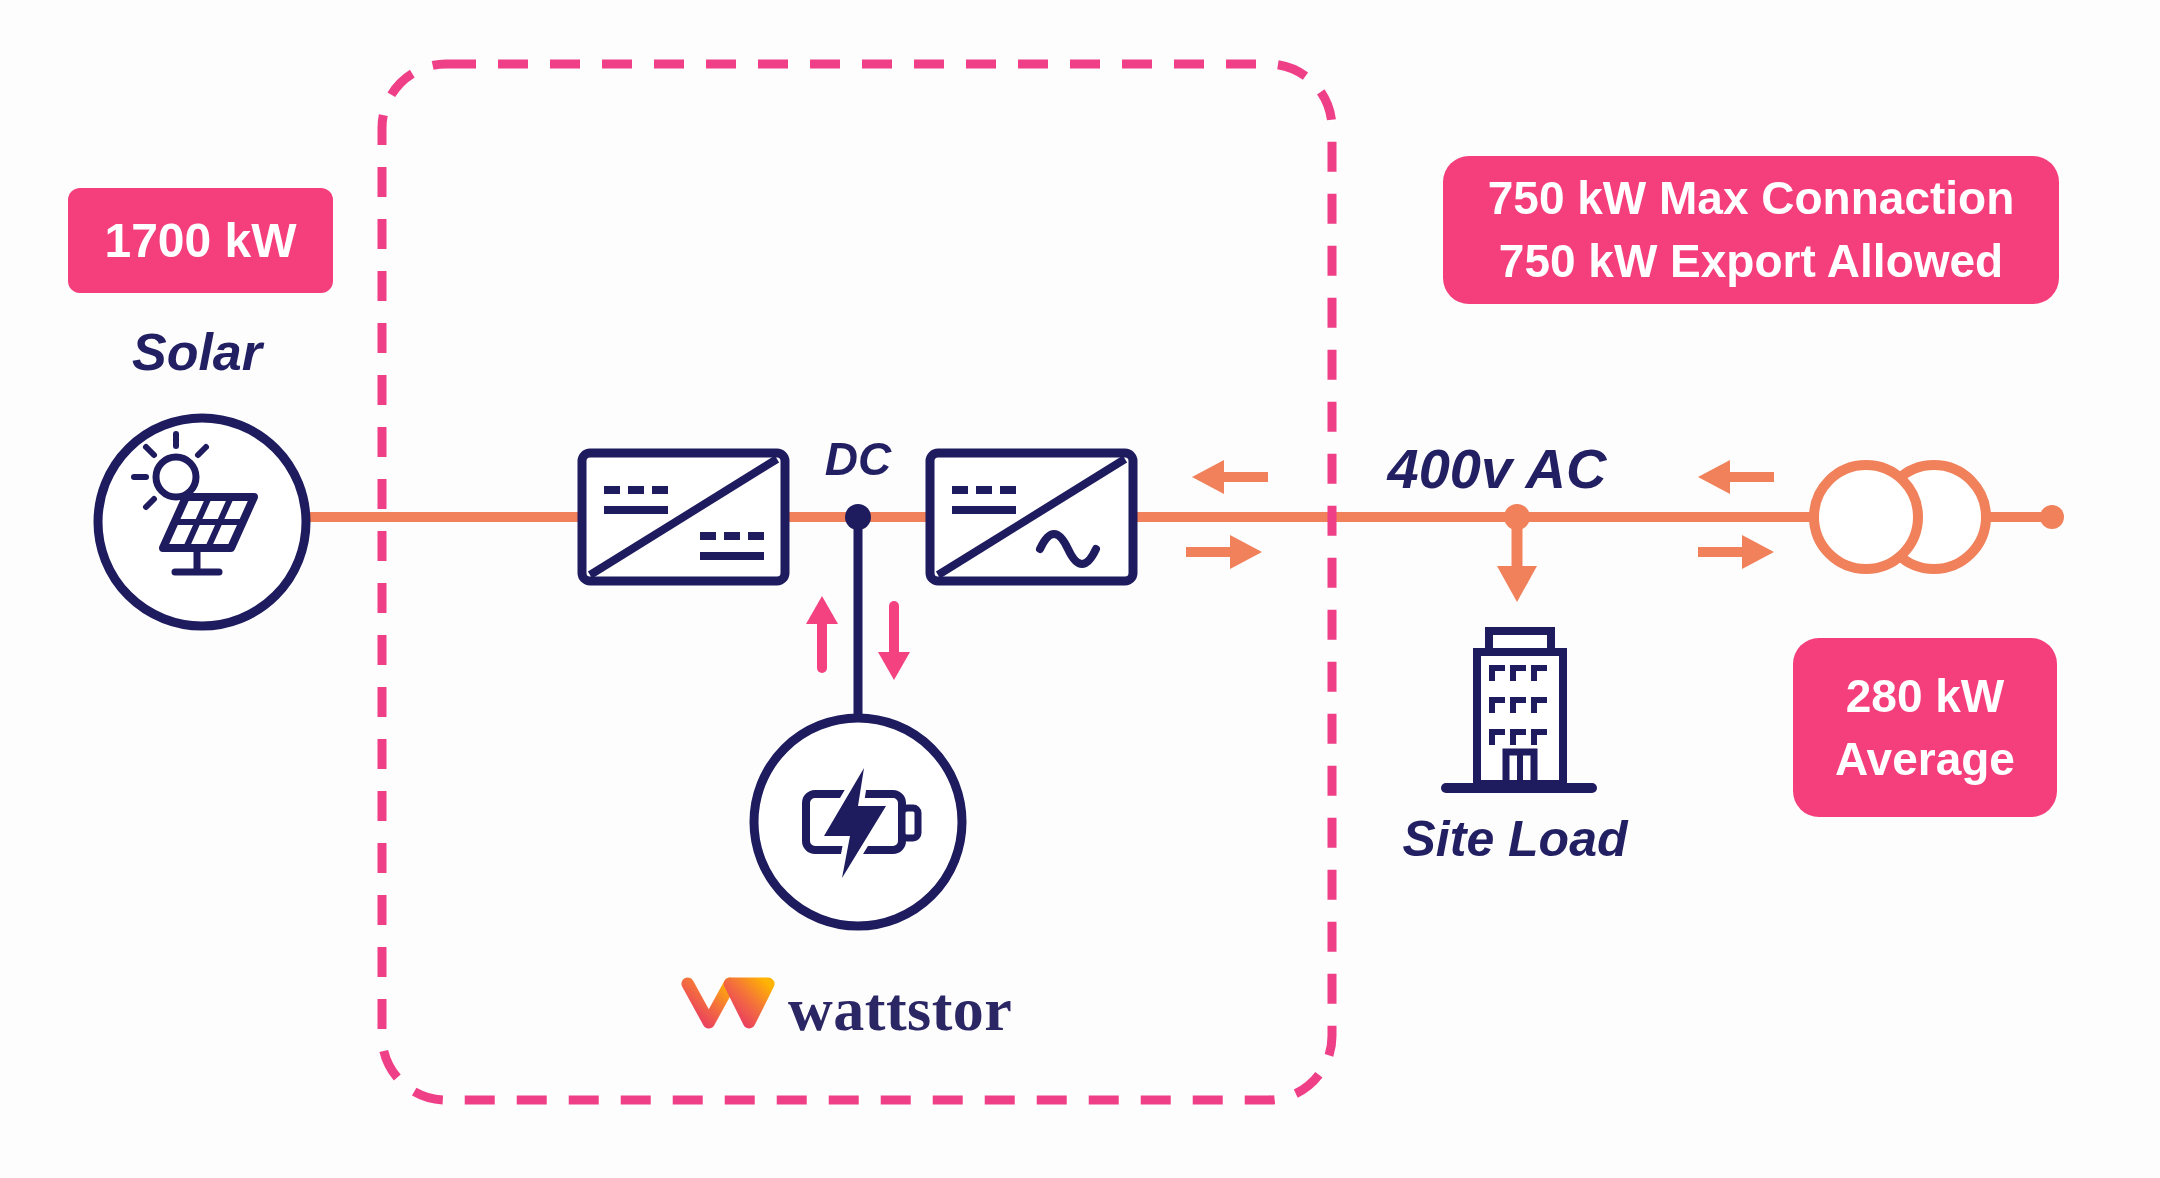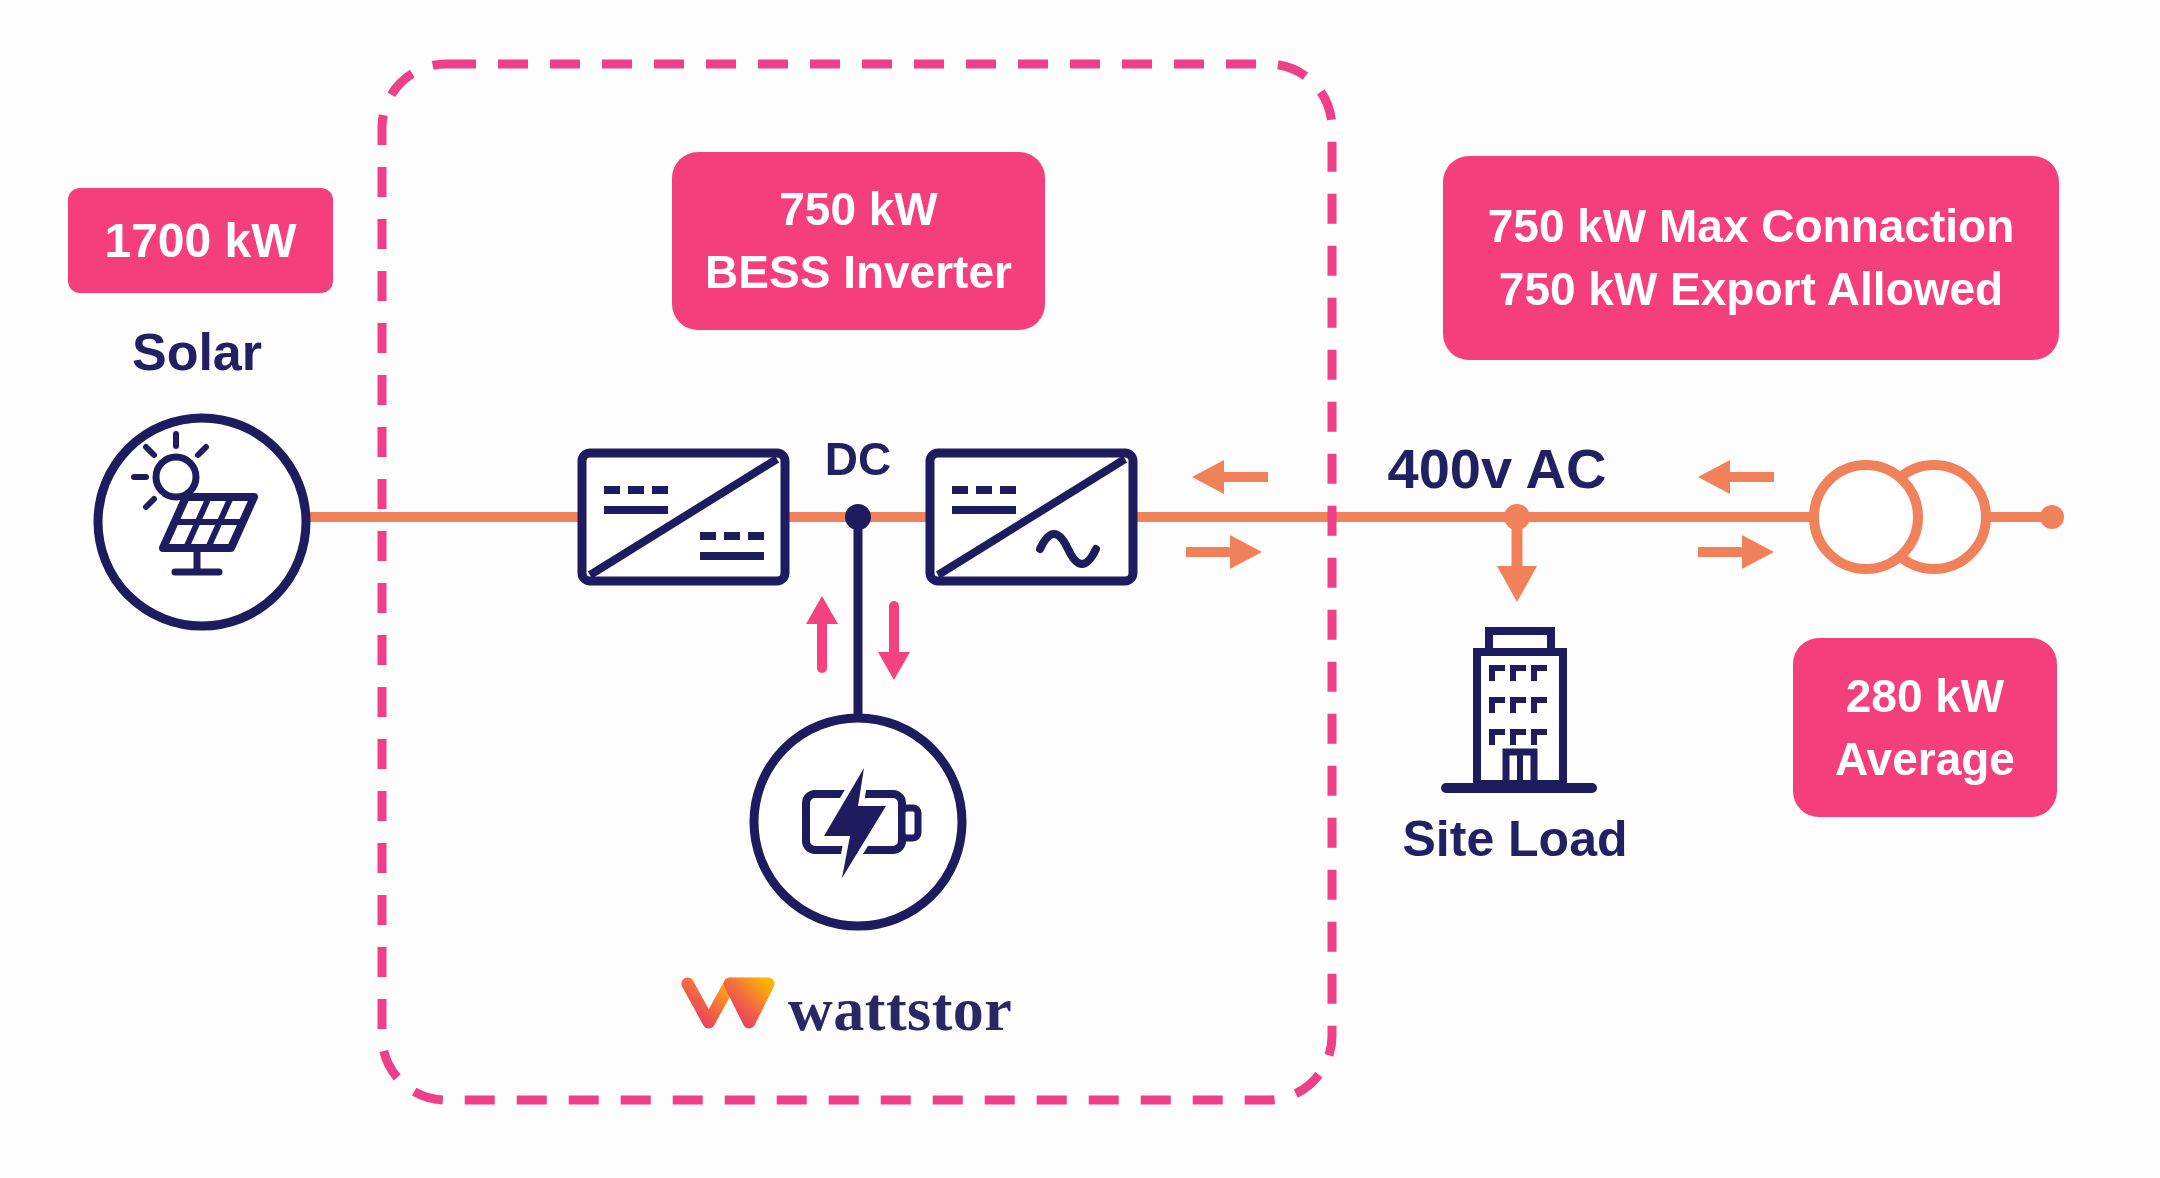--- a/index.html
+++ b/index.html
@@ -28,27 +28,28 @@
     font-weight: 700;
     display: flex;
     flex-direction: column;
     align-items: center;
     justify-content: center;
     text-align: center;
     border-radius: 26px;
   }
   .badge-solar-capacity { left: 68px;  top: 188px; width: 265px; height: 105px; font-size: 48px; border-radius: 12px; }
   .badge-bess           { left: 672px; top: 152px; width: 373px; height: 178px; font-size: 46px; line-height: 63px; }
-  .badge-grid           { left: 1443px;top: 156px; width: 616px; height: 204px; font-size: 46px; line-height: 63px; }
+  .badge-grid           { left: 1443px;top: 156px; width: 616px; height: 148px; font-size: 46px; line-height: 63px; }
   .badge-average        { left: 1793px;top: 638px; width: 264px; height: 179px; font-size: 46px; line-height: 63px; }
   .diagram-label {
     position: absolute;
     color: #221f63;
     font-weight: 700;
     text-align: center;
+    font-style: italic;
   }
   .label-solar     { left: 82px;   top: 322px; width: 230px; font-size: 52px; }
   .label-dc        { left: 808px;  top: 432px; width: 100px; font-size: 46px; }
   .label-ac        { left: 1372px; top: 436px; width: 250px; font-size: 56px; }
   .label-site-load { left: 1385px; top: 810px; width: 260px; font-size: 50px; }
   .logo {
     position: absolute;
     left: 680px; top: 962px;
     width: 420px; height: 80px;
   }
@@ -203,24 +204,20 @@
       </g>
       <rect x="1506" y="752" width="28" height="32" stroke-width="7"></rect>
       <line x1="1520" y1="752" x2="1520" y2="784" stroke-width="6"></line>
     </g>
   </svg>
 
   <div class="badge badge-solar-capacity">
     <div>1700 kW</div>
   </div>
 
-  <div class="badge badge-bess">
-    <div>750 kW</div>
-    <div>BESS Inverter</div>
-  </div>
 
   <div class="badge badge-grid">
     <div>750 kW Max Connaction</div>
     <div>750 kW Export Allowed</div>
   </div>
 
   <div class="badge badge-average">
     <div>280 kW</div>
     <div>Average</div>
   </div>

